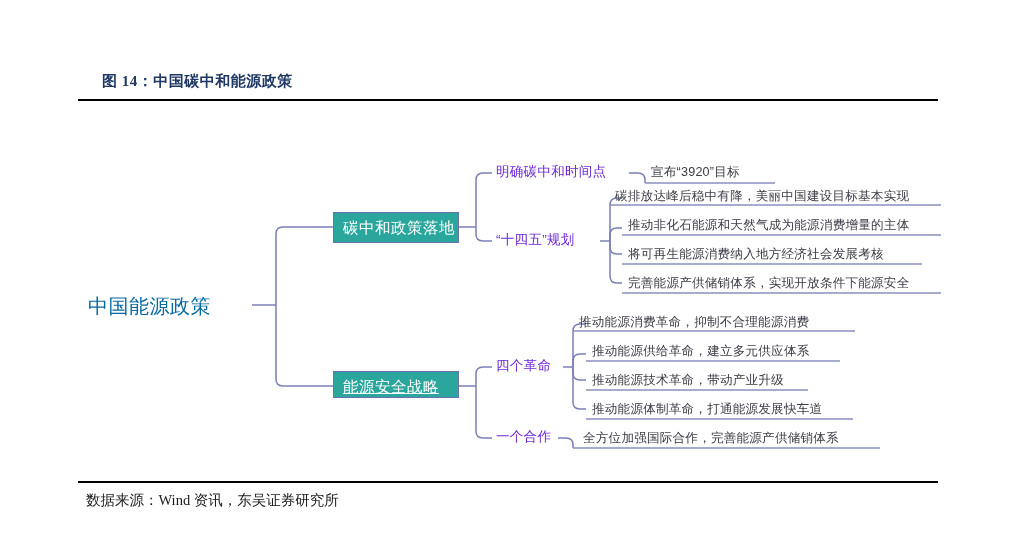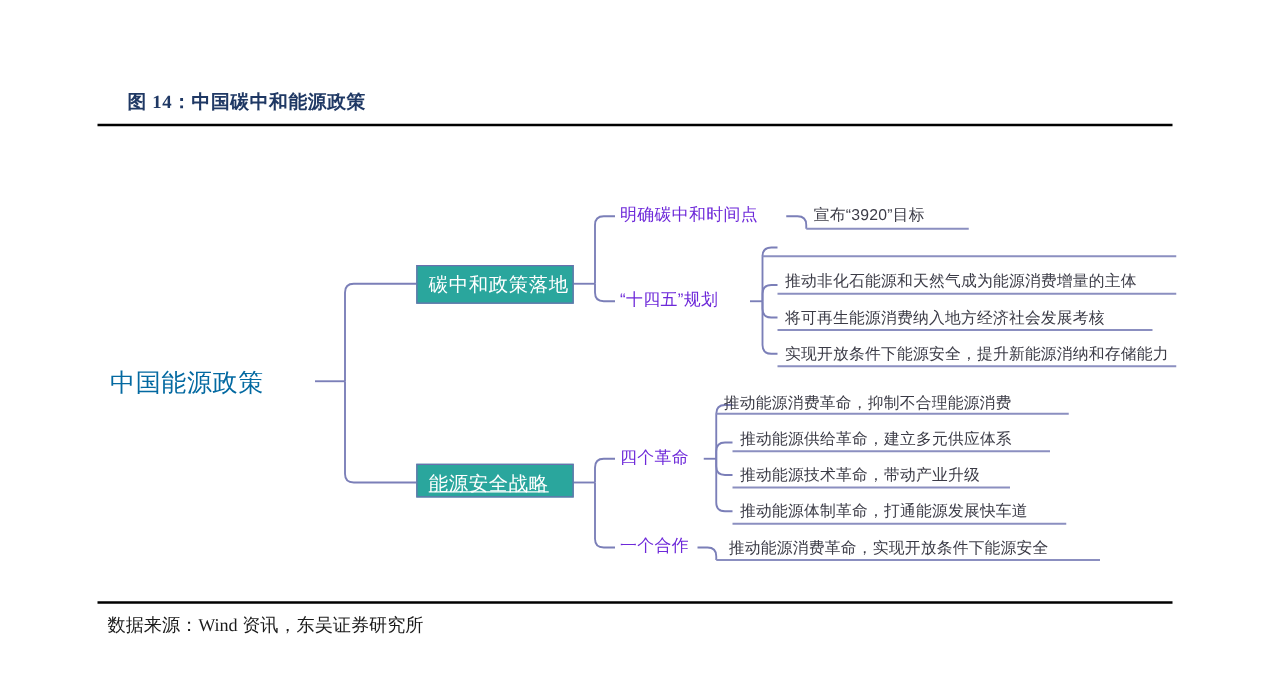--- a/index.html
+++ b/index.html
@@ -131,32 +131,33 @@
     <div class="node root-node">中国能源政策</div>
 
     <div class="branch-box" id="branch-0">碳中和政策落地</div>
     <div class="branch-box" id="branch-1">能源安全战略</div>
 
     <div class="sub-node" style="left:496px;top:55px;">明确碳中和时间点</div>
     <div class="sub-node" style="left:496px;top:123px;">“十四五”规划</div>
 
     <div class="leaf-node" style="left:651px;top:56px;">宣布“3920”目标</div>
 
+    <div class="leaf-node" style="left:615px;top:80px;">碳排放达峰后稳中有降，美丽中国建设目标基本实现</div>
     <div class="leaf-node" style="left:628px;top:109px;">推动非化石能源和天然气成为能源消费增量的主体</div>
     <div class="leaf-node" style="left:628px;top:138px;">将可再生能源消费纳入地方经济社会发展考核</div>
-    <div class="leaf-node" style="left:628px;top:167px;">实现开放条件下能源安全，提升新能源消纳和存储能力</div>
+    <div class="leaf-node" style="left:628px;top:167px;">完善能源产供储销体系，实现开放条件下能源安全</div>
 
     <div class="sub-node" style="left:496px;top:249px;">四个革命</div>
     <div class="sub-node" style="left:496px;top:320px;">一个合作</div>
 
     <div class="leaf-node" style="left:579px;top:206px;">推动能源消费革命，抑制不合理能源消费</div>
     <div class="leaf-node" style="left:592px;top:264px;">推动能源技术革命，带动产业升级</div>
     <div class="leaf-node" style="left:592px;top:235px;">推动能源供给革命，建立多元供应体系</div>
     <div class="leaf-node" style="left:592px;top:293px;">推动能源体制革命，打通能源发展快车道</div>
 
-    <div class="leaf-node" style="left:583px;top:322px;">推动能源消费革命，实现开放条件下能源安全</div>
+    <div class="leaf-node" style="left:583px;top:322px;">全方位加强国际合作，完善能源产供储销体系</div>
 
   </div>
 
   <div class="rule-bottom"></div>
   <div class="fig-source">数据来源：Wind 资讯，东吴证券研究所</div>
 
 </div>
 
 </body></html>

